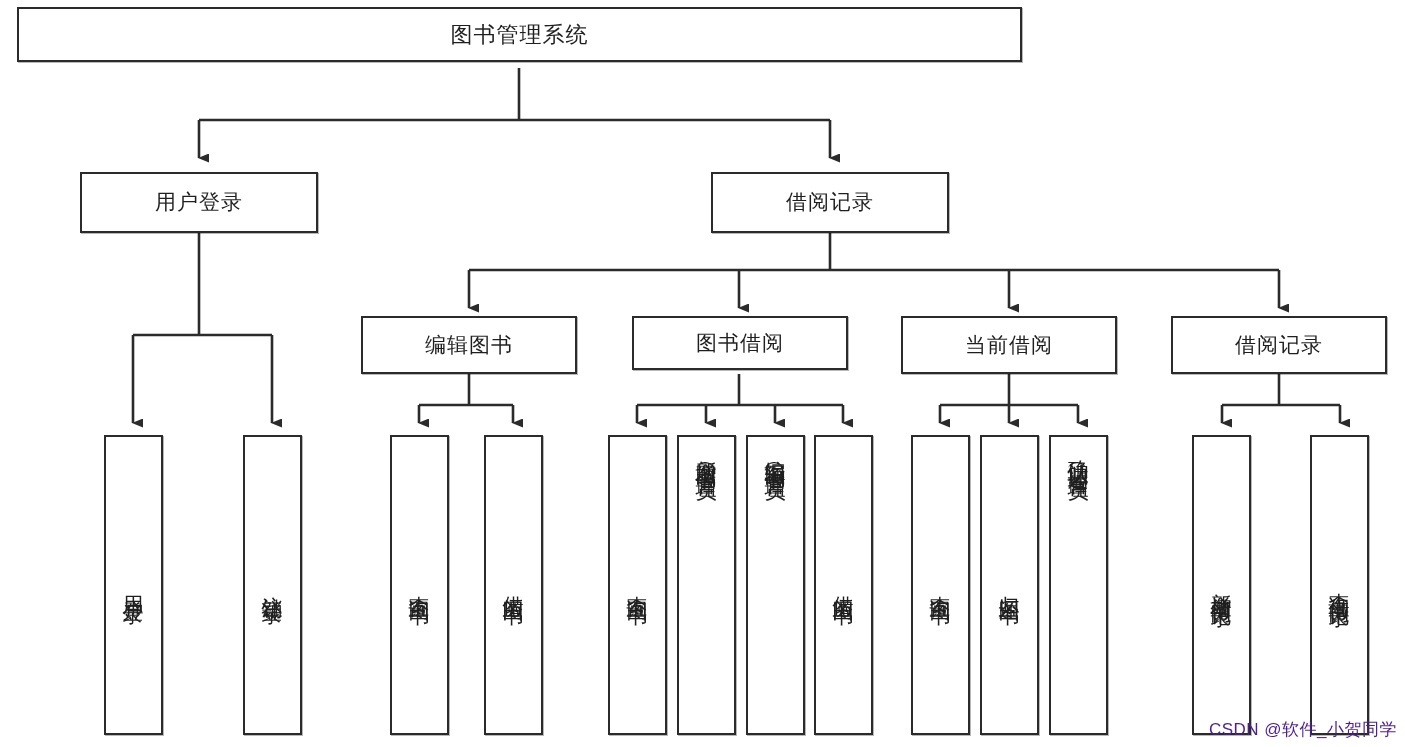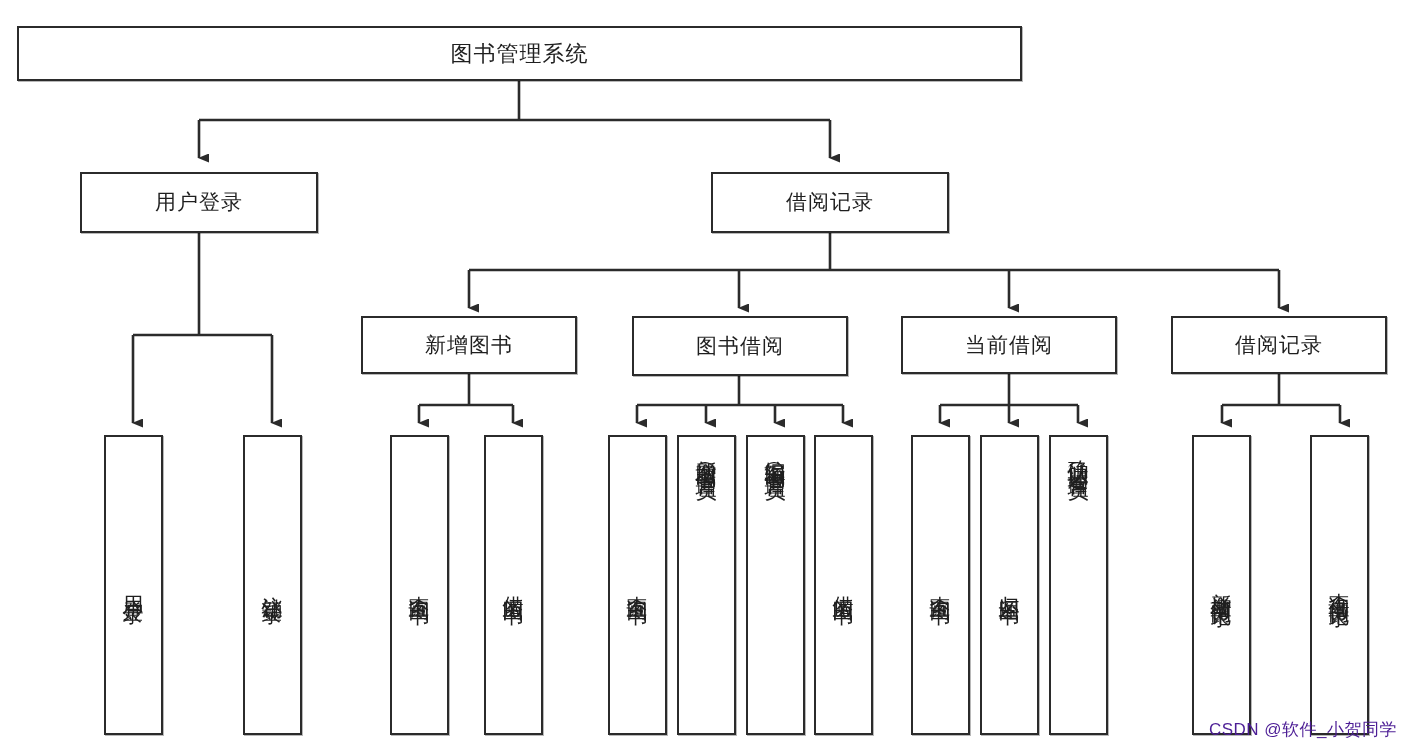--- a/index.html
+++ b/index.html
@@ -128,37 +128,37 @@
       <path d="M 1009 405 L 1009 423" marker-end="url(#arrowhead)"></path>
       <path d="M 1078 405 L 1078 423" marker-end="url(#arrowhead)"></path>
 
       <path d="M 1279 374 L 1279 405"></path>
       <path d="M 1222 405 L 1340 405"></path>
       <path d="M 1222 405 L 1222 423" marker-end="url(#arrowhead)"></path>
       <path d="M 1340 405 L 1340 423" marker-end="url(#arrowhead)"></path>
     </g>
   </svg>
 
-  <div class="node horizontal root" style="left:17px; top:26px; width:1005px; height:55px;">
+  <div class="node horizontal root" style="left:17px; top:7px; width:1005px; height:55px;">
     <span class="node-label">图书管理系统</span>
   </div>
 
   <div class="node horizontal" style="left:80px; top:172px; width:238px; height:61px;">
     <span class="node-label">用户登录</span>
   </div>
 
   <div class="node horizontal" style="left:711px; top:172px; width:238px; height:61px;">
     <span class="node-label">借阅记录</span>
   </div>
 
   <div class="node horizontal" style="left:361px; top:316px; width:216px; height:58px;">
-    <span class="node-label">新增图书</span>
-  </div>
-
-  <div class="node horizontal" style="left:632px; top:316px; width:216px; height:60px;">
+    <span class="node-label">编辑图书</span>
+  </div>
+
+  <div class="node horizontal" style="left:632px; top:316px; width:216px; height:54px;">
     <span class="node-label">图书借阅</span>
   </div>
 
   <div class="node horizontal" style="left:901px; top:316px; width:216px; height:58px;">
     <span class="node-label">当前借阅</span>
   </div>
 
   <div class="node horizontal" style="left:1171px; top:316px; width:216px; height:58px;">
     <span class="node-label">借阅记录</span>
   </div>

